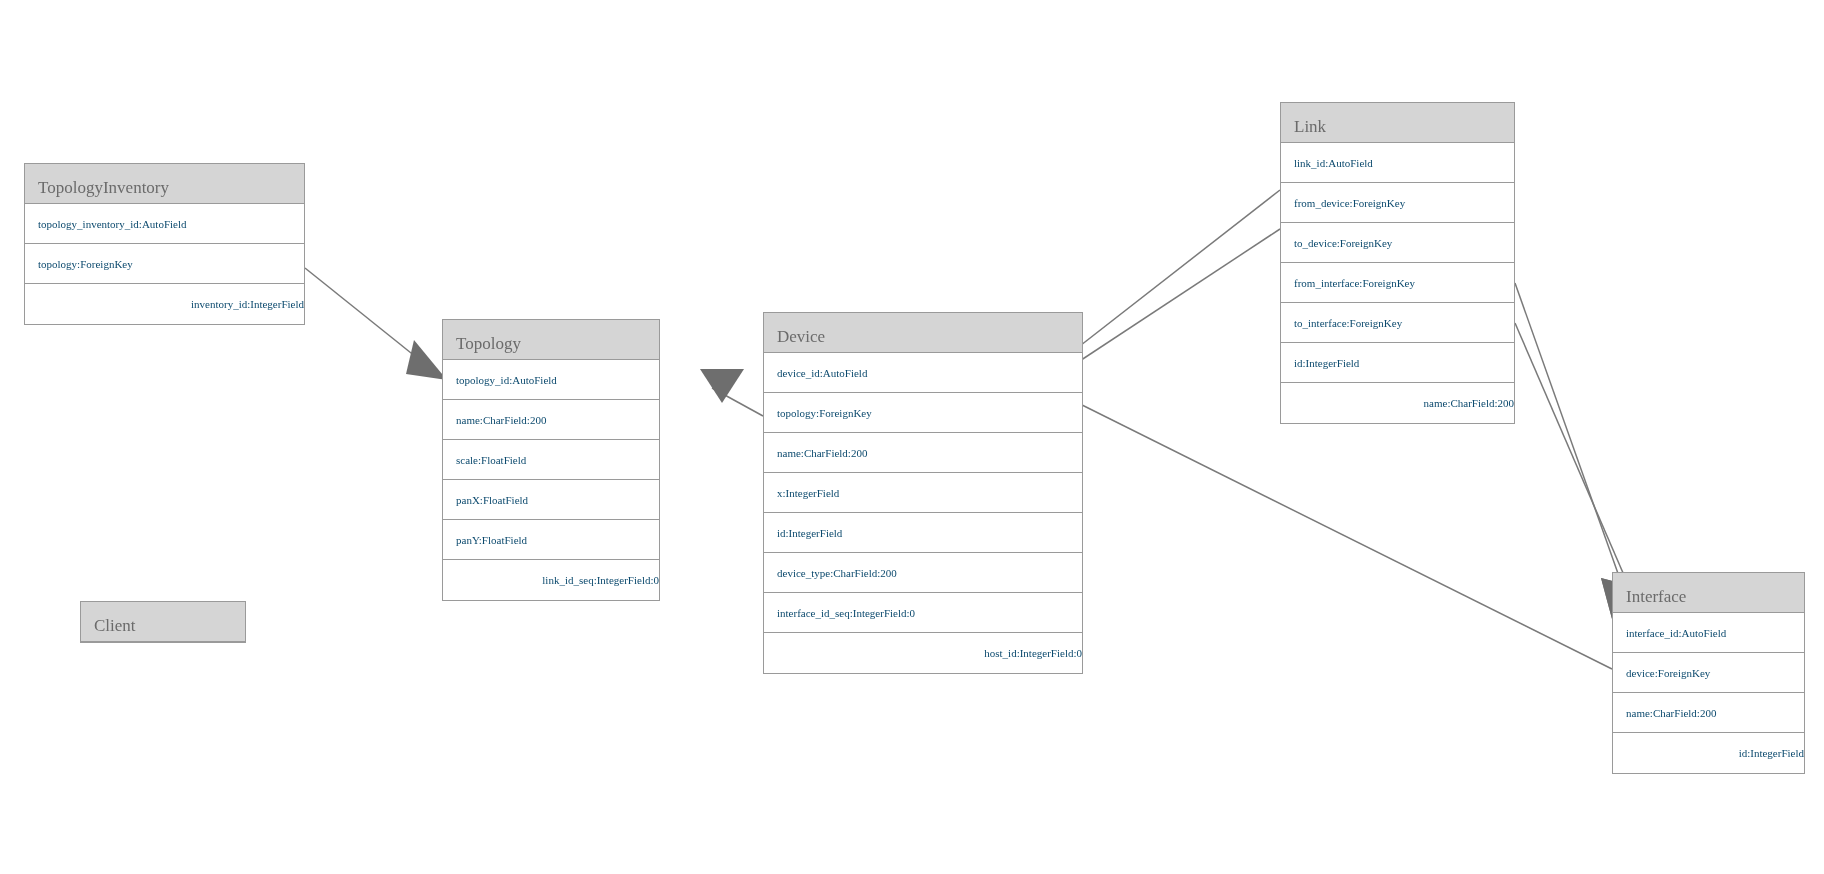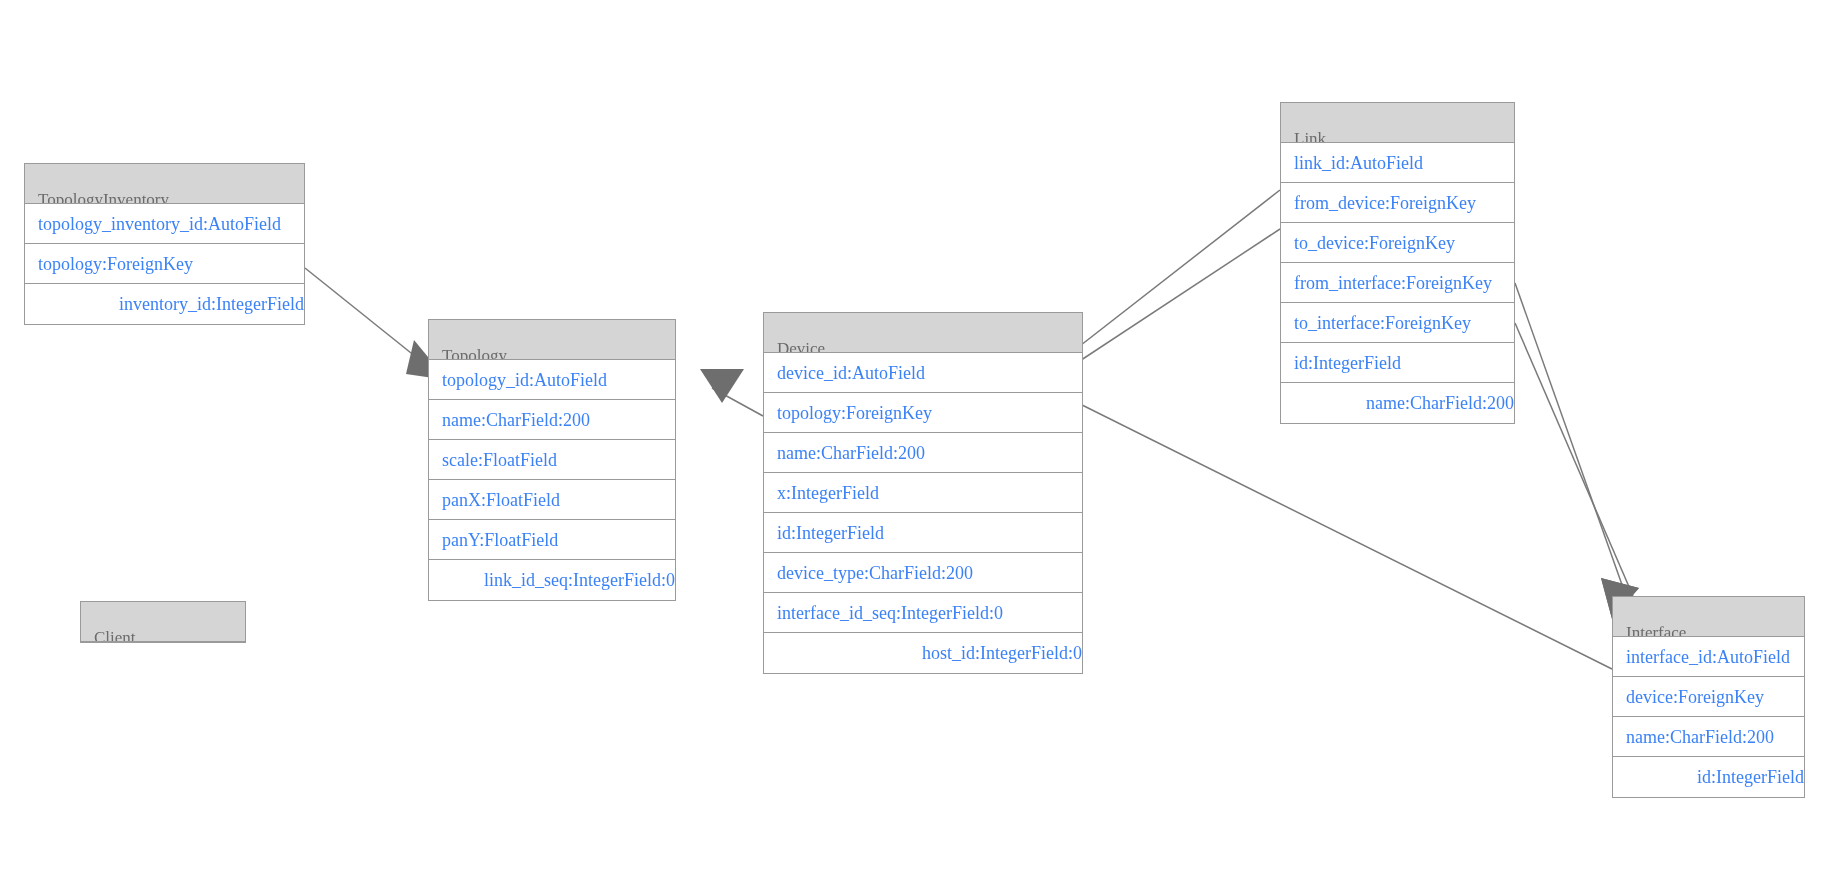--- a/index.html
+++ b/index.html
@@ -31,31 +31,31 @@
     z-index: 2;
   }
   .entity-header {
     box-sizing: border-box;
     height: 40px;
     line-height: 40px;
     background: #d5d5d5;
     border-bottom: 1.6px solid #9a9a9a;
     color: #6b6b6b;
     font-size: 17px;
-    padding: 16px 0 0 13px;
+    padding: 4px 0 0 13px;
     white-space: nowrap;
     overflow: hidden;
   }
   .entity-row {
     box-sizing: border-box;
     height: 40px;
     line-height: 40px;
     border-bottom: 1.6px solid #9a9a9a;
-    color: #3b82f6;
-    font-size: 18px;
+    color: #0c4a6e;
+    font-size: 11px;
     padding: 0 0 0 13px;
     background: #ffffff;
     white-space: nowrap;
     overflow: hidden;
   }
   .entity-row:last-child {
     border-bottom: none;
     text-align: right;
   }
 </style>
@@ -105,21 +105,21 @@
   <div id="entities">
       <div class="entity" style="left: 24px; top: 163px; width: 281px;">
         <div class="entity-header">TopologyInventory</div>
         <div class="entity-row">topology_inventory_id:AutoField</div>
         <div class="entity-row">topology:ForeignKey</div>
         <div class="entity-row">inventory_id:IntegerField</div>
       </div>
       <div class="entity" style="left: 80px; top: 553px; width: 166px; margin-top: 48px;">
         <div class="entity-header">Client</div>
       </div>
-      <div class="entity" style="left: 428px; top: 319px; width: 248px;">
+      <div class="entity" style="left: 442px; top: 319px; width: 218px;">
         <div class="entity-header">Topology</div>
         <div class="entity-row">topology_id:AutoField</div>
         <div class="entity-row">name:CharField:200</div>
         <div class="entity-row">scale:FloatField</div>
         <div class="entity-row">panX:FloatField</div>
         <div class="entity-row">panY:FloatField</div>
         <div class="entity-row">link_id_seq:IntegerField:0</div>
       </div>
       <div class="entity" style="left: 763px; top: 312px; width: 320px;">
         <div class="entity-header">Device</div>
@@ -135,21 +135,21 @@
       <div class="entity" style="left: 1280px; top: 102px; width: 235px;">
         <div class="entity-header">Link</div>
         <div class="entity-row">link_id:AutoField</div>
         <div class="entity-row">from_device:ForeignKey</div>
         <div class="entity-row">to_device:ForeignKey</div>
         <div class="entity-row">from_interface:ForeignKey</div>
         <div class="entity-row">to_interface:ForeignKey</div>
         <div class="entity-row">id:IntegerField</div>
         <div class="entity-row">name:CharField:200</div>
       </div>
-      <div class="entity" style="left: 1612px; top: 596px; width: 193px;">
+      <div class="entity" style="left: 1612px; top: 572px; width: 193px;">
         <div class="entity-header">Interface</div>
         <div class="entity-row">interface_id:AutoField</div>
         <div class="entity-row">device:ForeignKey</div>
         <div class="entity-row">name:CharField:200</div>
         <div class="entity-row">id:IntegerField</div>
       </div>
     </div>
 
 </div>
 

